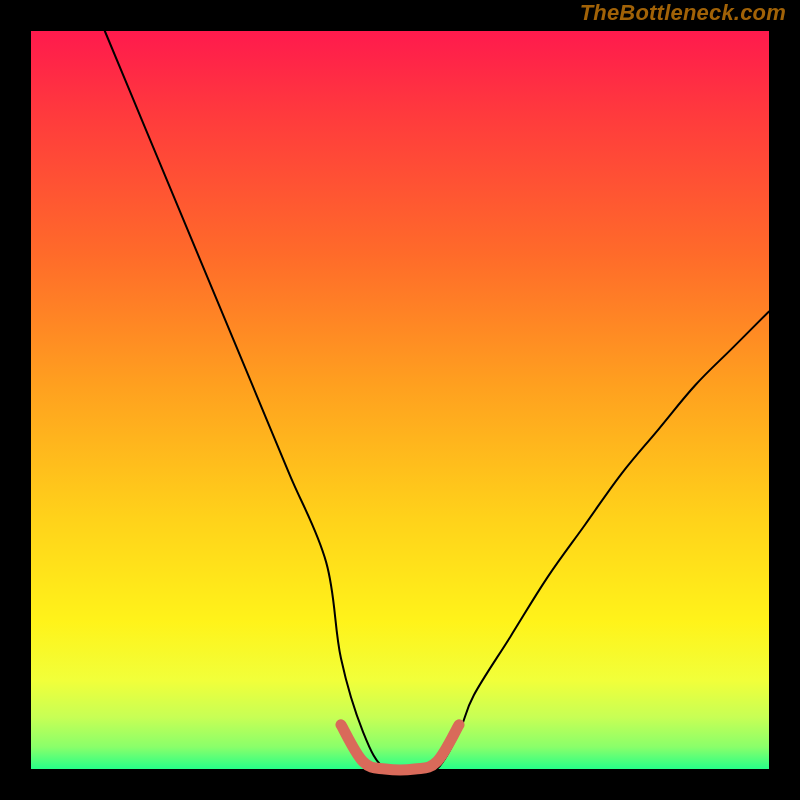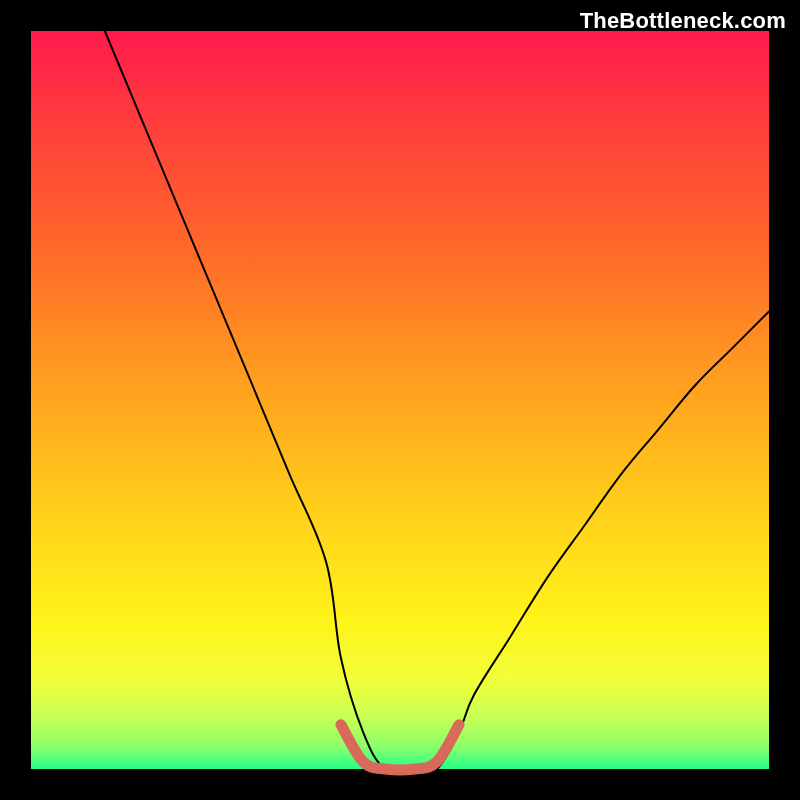--- a/index.html
+++ b/index.html
@@ -33,27 +33,28 @@
       #ffa01f 48%,
       #ffd21a 66%,
       #fff31a 80%,
       #f1ff3a 88%,
       #c7ff55 93%,
       #8aff6a 97%,
       #26ff88 100%);
   }
   .watermark {
     position: absolute;
-    top: 8px;
+    top: 0;
     right: 14px;
-    color: #ffffff;
+    color: #a16207;
     font-size: 22px;
     font-weight: 600;
     letter-spacing: 0.2px;
     user-select: none;
+    font-style: italic;
   }
   svg.curves {
     position: absolute;
     top: 0;
     left: 0;
     width: 738px;
     height: 738px;
     overflow: visible;
   }
 </style>

